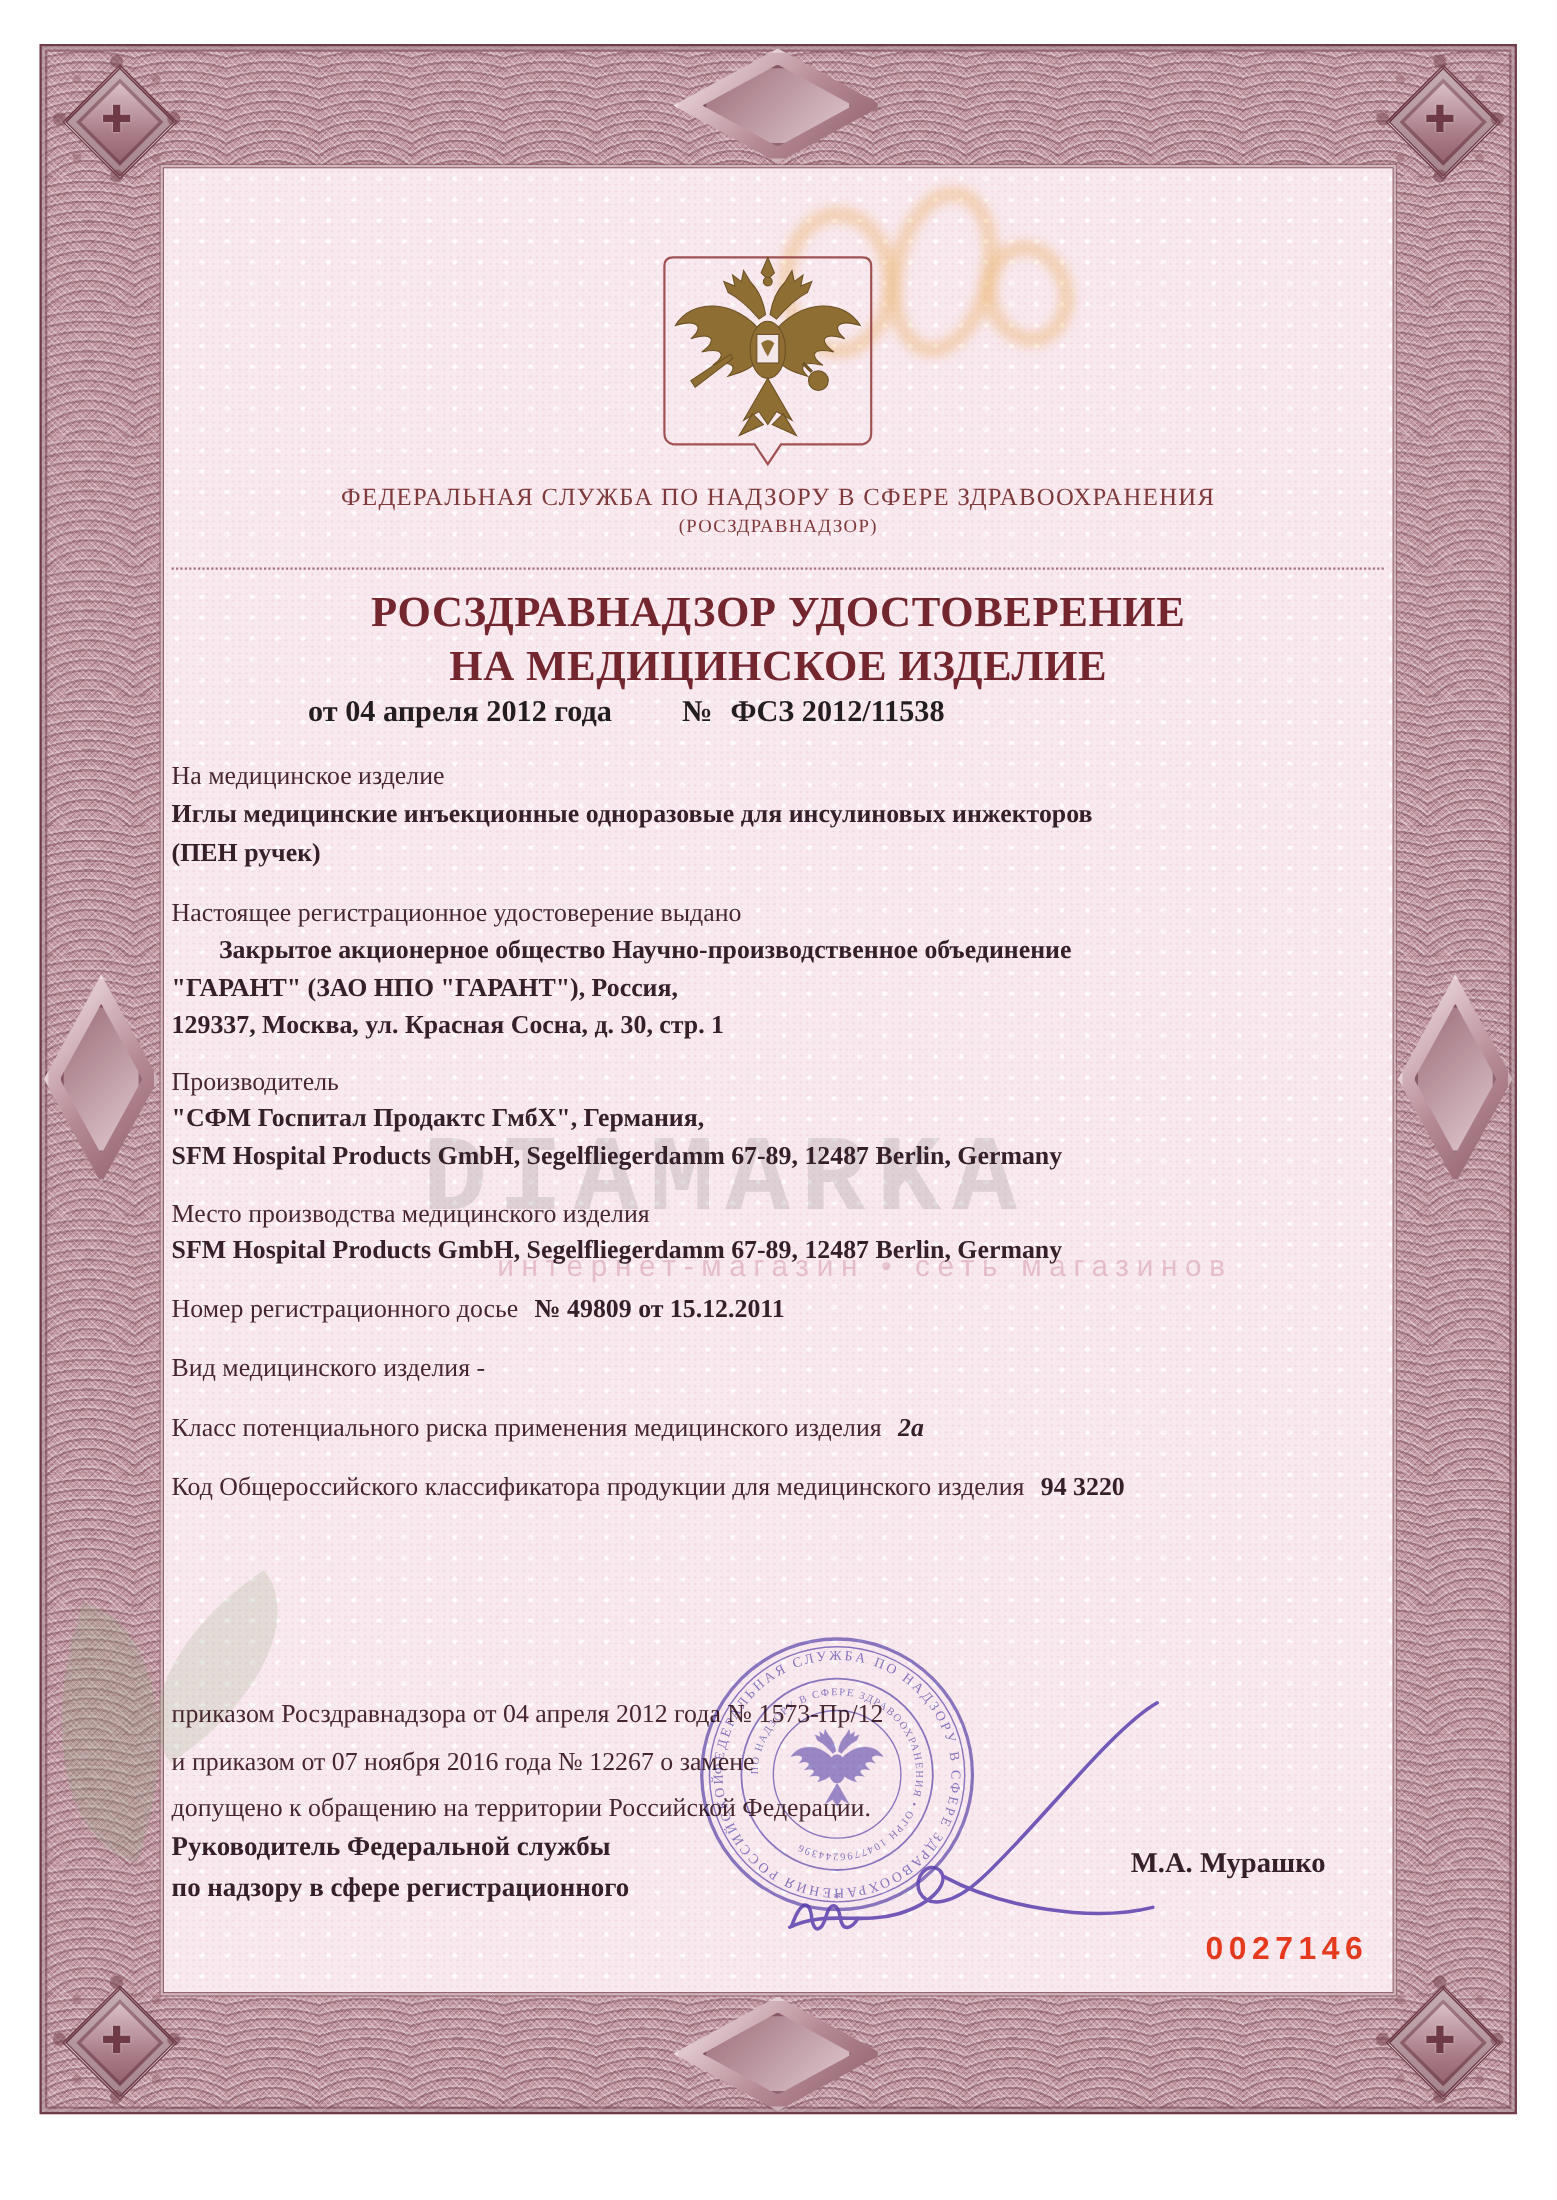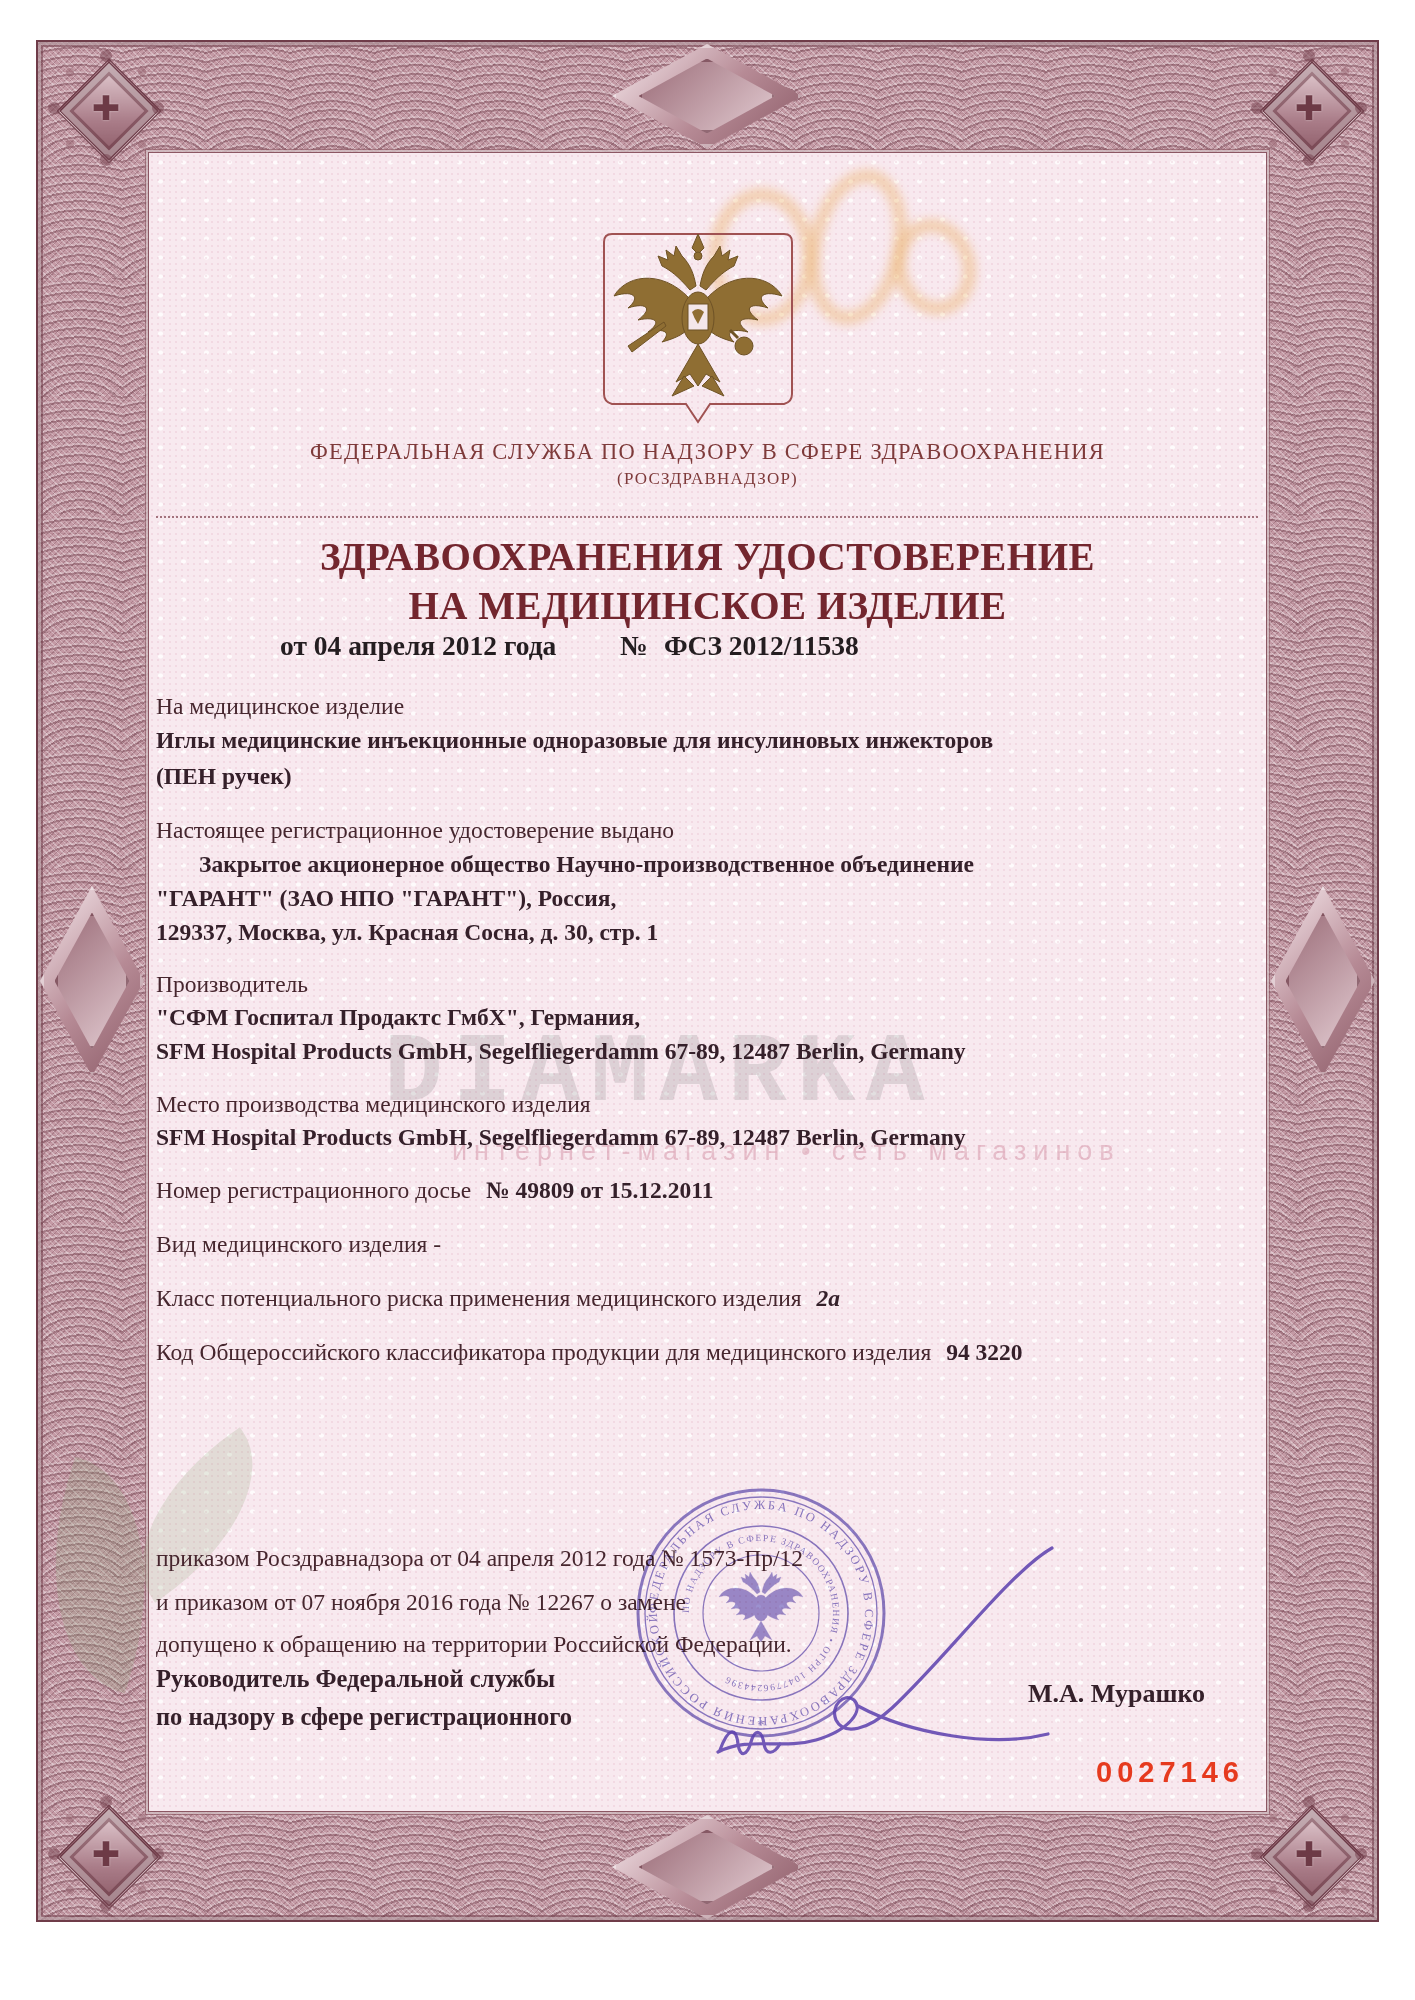--- a/index.html
+++ b/index.html
@@ -157,21 +157,21 @@
     <path d="M30 120 L66 96 L68 100 L34 126 Z"></path>
     <circle cx="146" cy="120" r="9"></circle>
     <path d="M132 104 L140 112" stroke-width="3"></path>
   </g>
 </svg>
 
 <div class="t center hdr" style="top:438px;">ФЕДЕРАЛЬНАЯ СЛУЖБА ПО НАДЗОРУ В СФЕРЕ ЗДРАВООХРАНЕНИЯ</div>
 <div class="t center hdr" style="top:468px;font-size:17px;">(РОСЗДРАВНАДЗОР)</div>
 <div class="dashes"></div>
 
-<div class="t center title" style="top:533px;">ЗДРАВООХРАНЕНИЯ УДОСТОВЕРЕНИЕ</div>
+<div class="t center title" style="top:533px;">РОСЗДРАВНАДЗОР УДОСТОВЕРЕНИЕ</div>
 <div class="t center title" style="top:582px;">НА МЕДИЦИНСКОЕ ИЗДЕЛИЕ</div>
 <div class="dateline">
   <span style="left:132px;">от  04 апреля 2012 года</span>
   <span style="left:472px;">№</span>
   <span style="left:516px;">ФСЗ 2012/11538</span>
 </div>
 
 <div class="t" style="top:692px;">На медицинское изделие</div>
 <div class="t bold" style="top:726px;">Иглы медицинские инъекционные одноразовые для инсулиновых инжекторов</div>
 <div class="t bold" style="top:762px;">(ПЕН ручек)</div>

